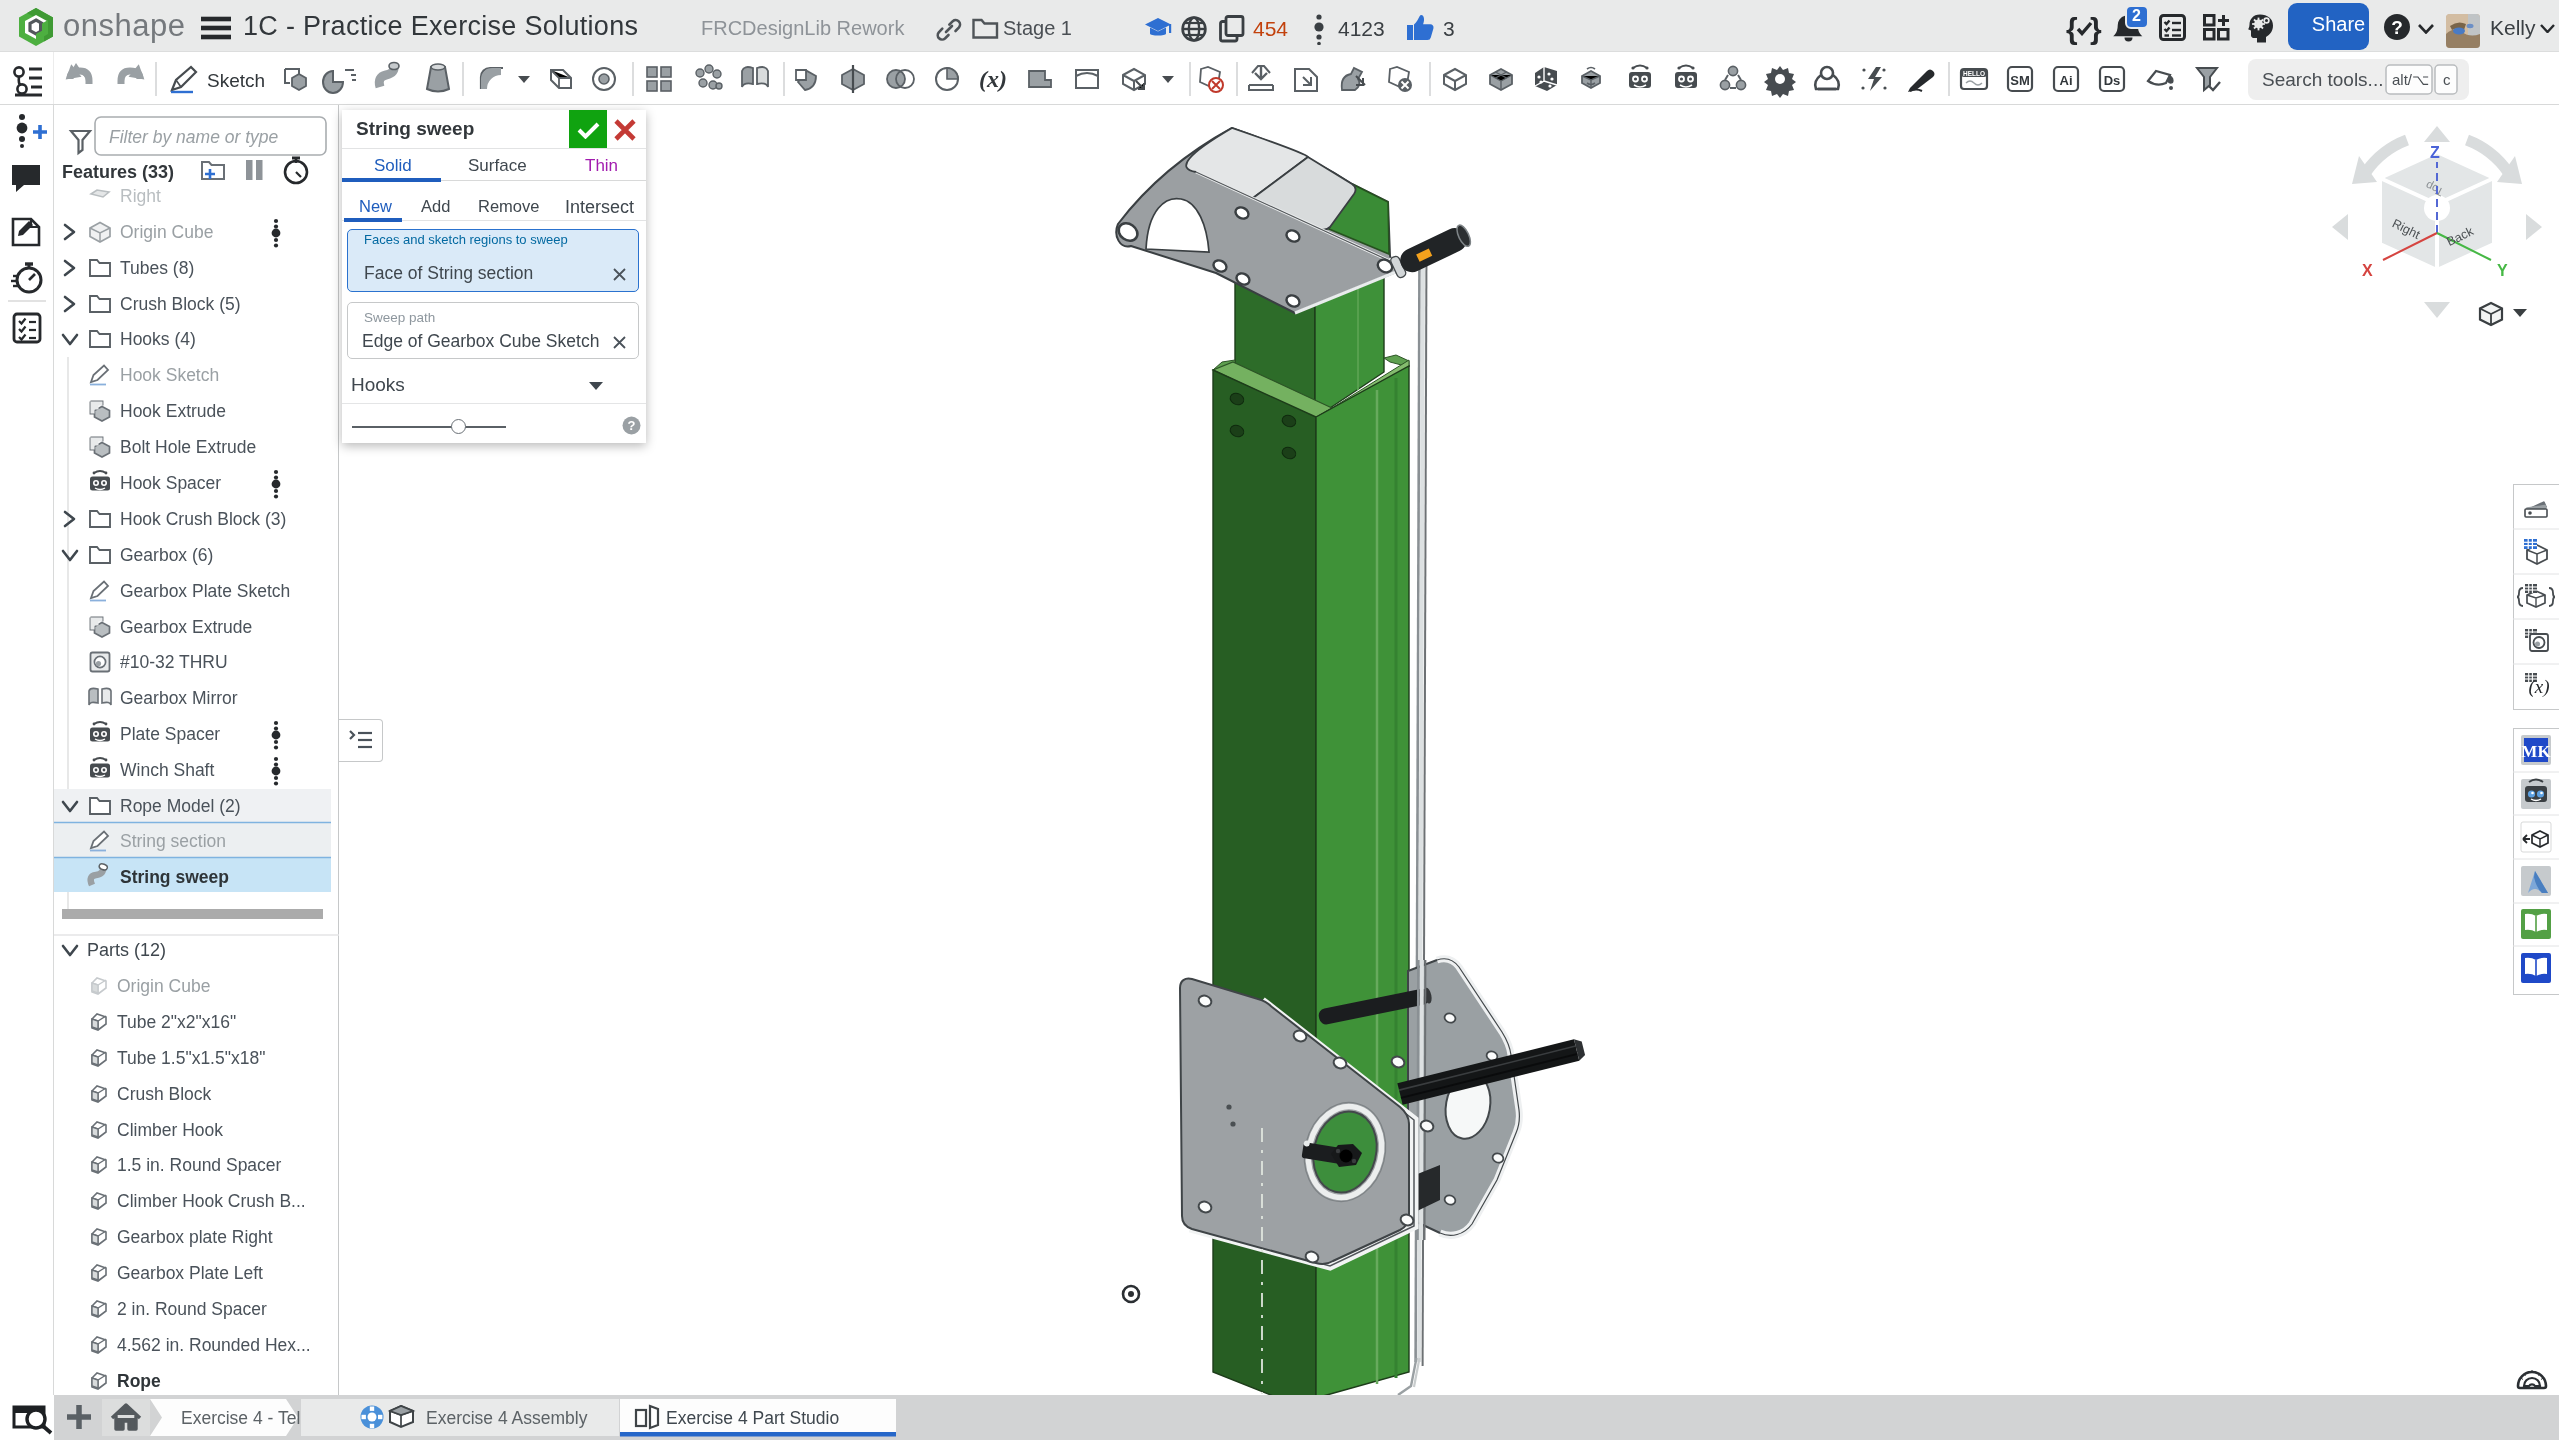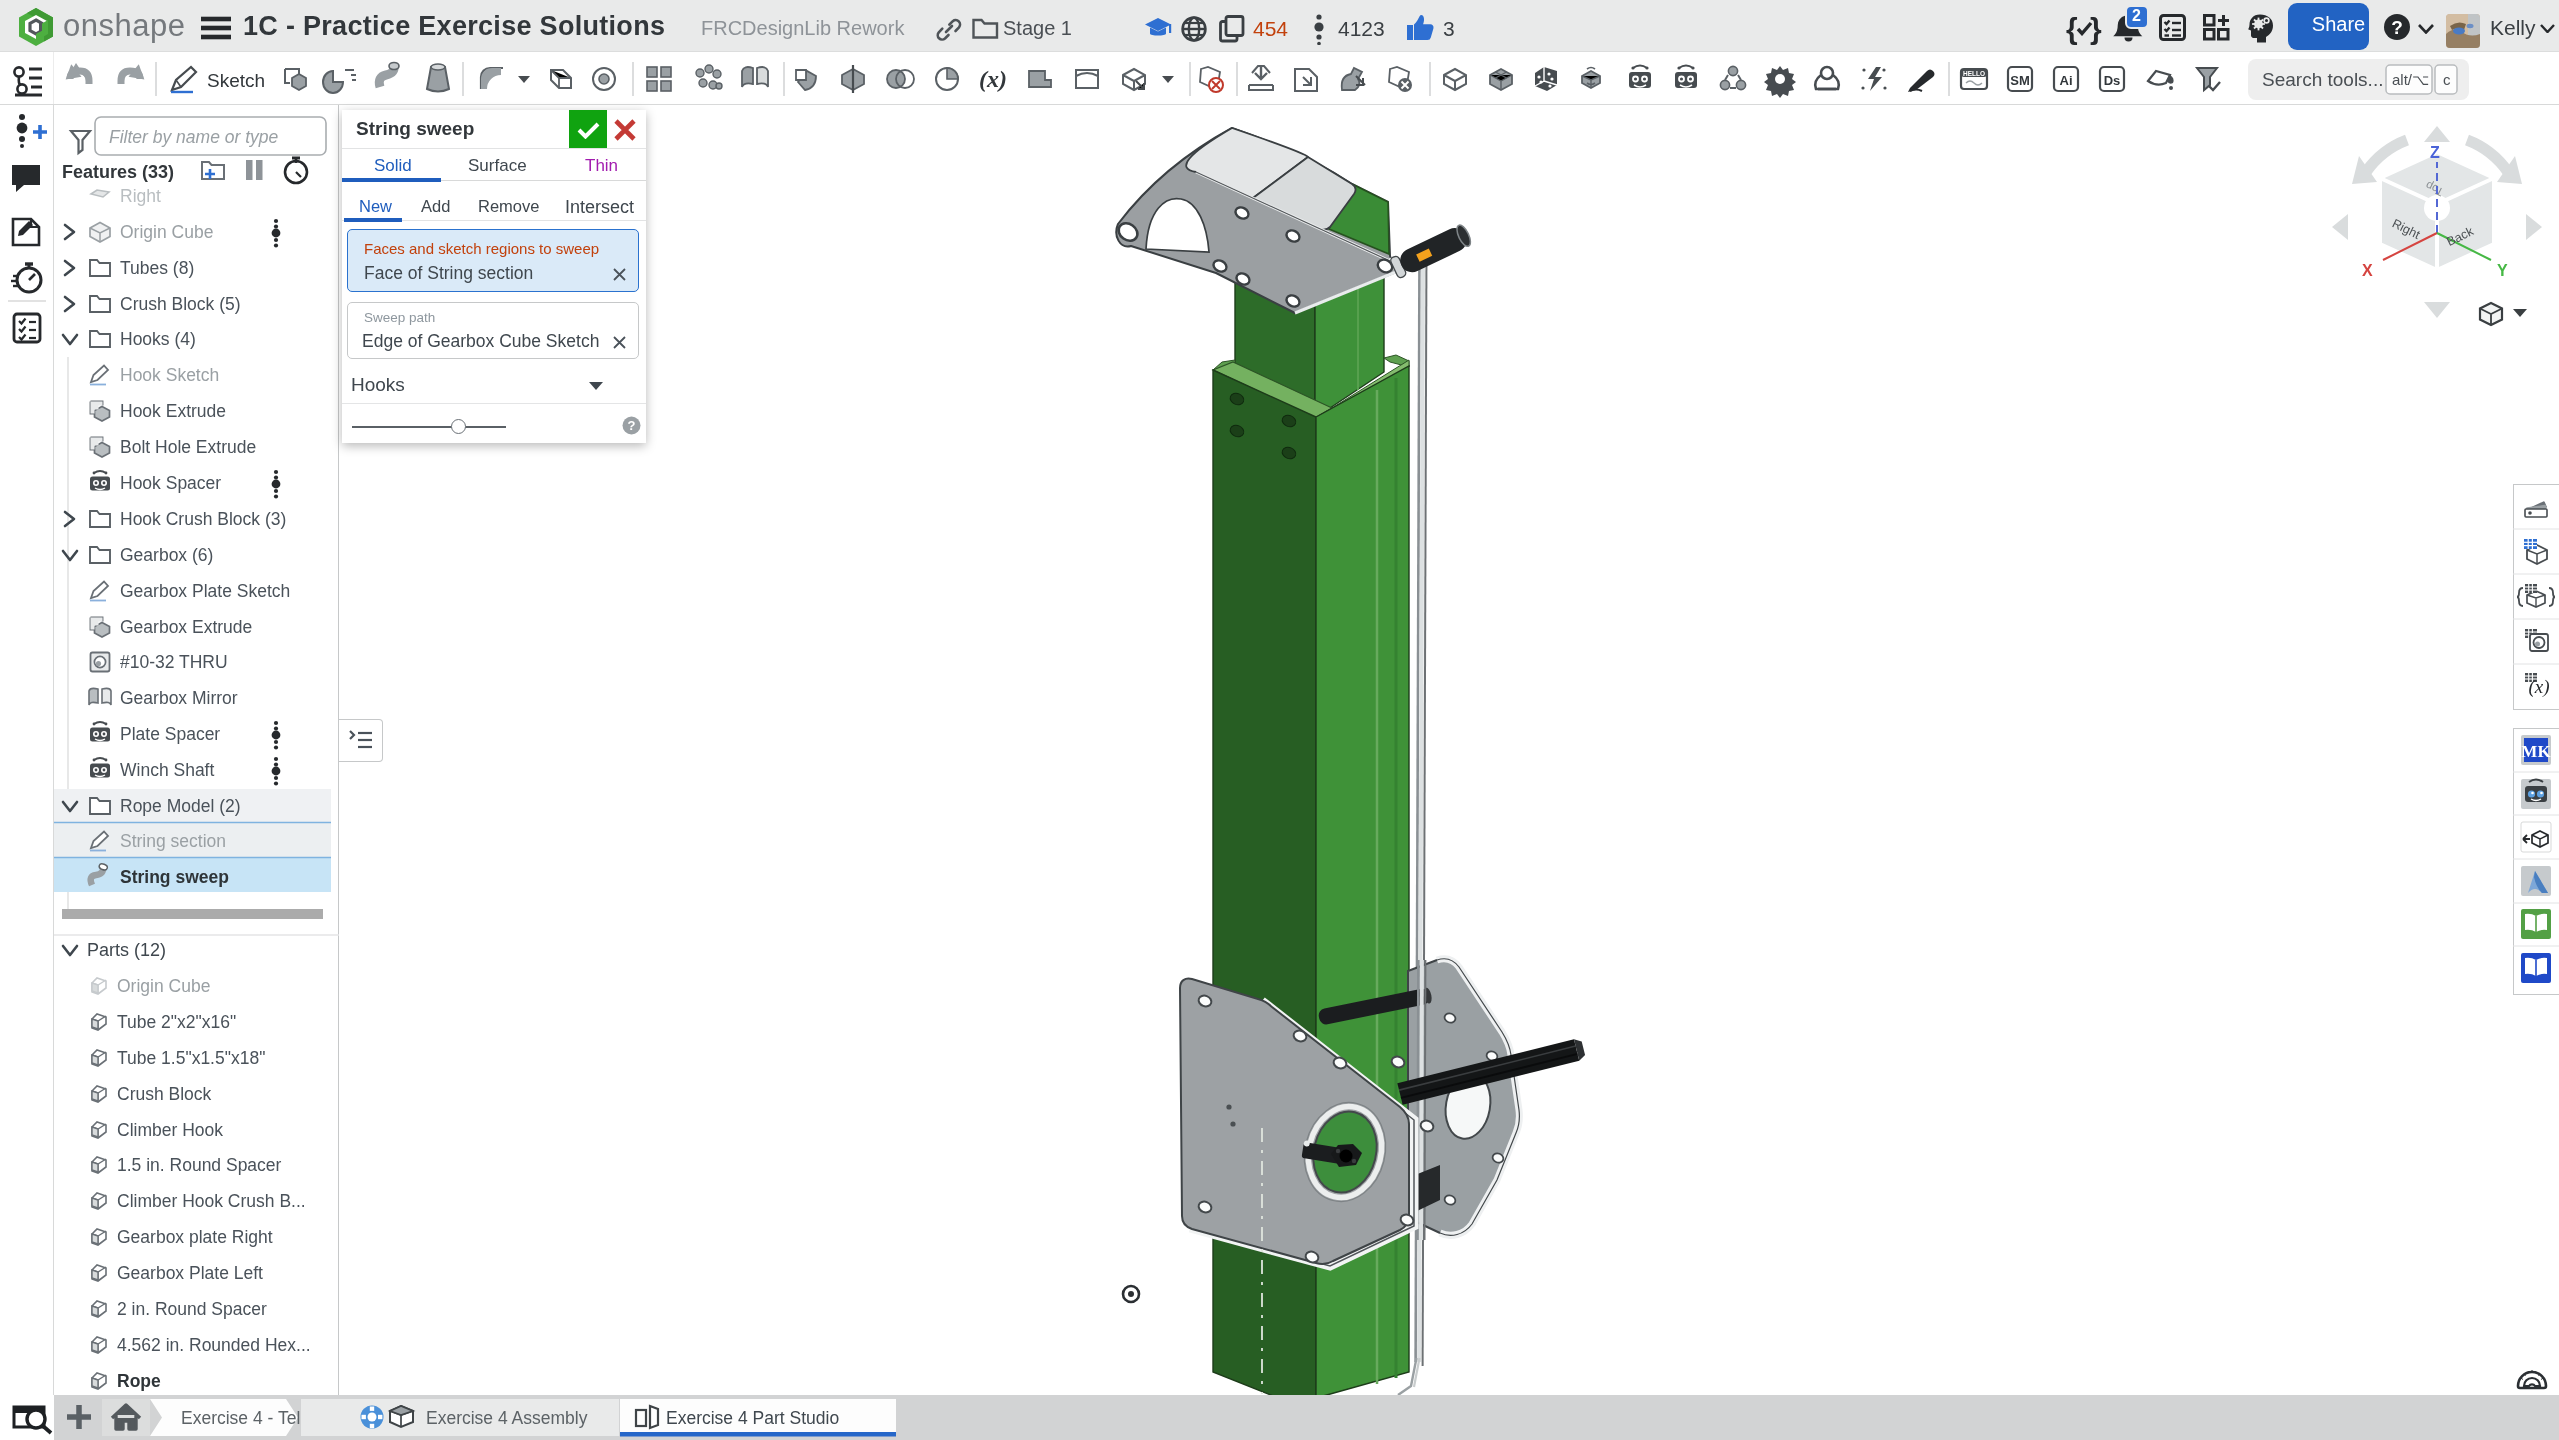--- a/index.html
+++ b/index.html
@@ -179,21 +179,21 @@
     <path d="M22 14.7 L25 16.4 L25 23.6 L22 25.2 Z" fill="#53585c"></path>
   </svg>
   <div class="ab" style="left:63px;top:8px;font-size:31px;color:#75797d;letter-spacing:.5px">onshape</div>
   <svg class="ab" style="left:201px;top:16px" width="30" height="24" viewBox="0 0 30 24">
       <g stroke="#26292c" stroke-width="4.6">
         <line x1="0" y1="3" x2="30" y2="3"></line>
         <line x1="0" y1="12" x2="30" y2="12"></line>
         <line x1="0" y1="21" x2="30" y2="21"></line>
       </g>
     </svg>
-  <div class="ab" style="left:243px;top:11px;font-size:27px;font-weight:bold;color:#32373b;letter-spacing:.3px">1C - Practice Exercise Solutions</div>
+  <div class="ab" style="left:243px;top:11px;font-size:27px;font-weight:normal;color:#32373b;letter-spacing:.3px">1C - Practice Exercise Solutions</div>
   <div class="ab" style="left:701px;top:17px;font-size:20px;color:#8e9398">FRCDesignLib Rework</div>
   <svg class="ab" style="left:936px;top:18px" width="26" height="24" viewBox="0 0 26 24">
       <g stroke="#4f5458" stroke-width="2.6" fill="none" stroke-linecap="round">
         <path d="M10 14 L16 8 M12.5 17 L9 20.5 a4.4 4.4 0 0 1 -6.2-6.2 L6.3 10.7 M13.3 6.7 L16.8 3.2 a4.4 4.4 0 0 1 6.2 6.2 L19.5 13"></path>
       </g>
     </svg>
   <svg class="ab" style="left:972px;top:17px" width="27" height="23" viewBox="0 0 27 23">
       <path d="M1.5 3 h8 l3 3.5 h12.5 v14 h-23.5 Z" fill="none" stroke="#4f5458" stroke-width="2.4"></path>
     </svg>
   <div class="ab" style="left:1003px;top:17px;font-size:20px;color:#4a4f54">Stage 1</div>
@@ -879,21 +879,21 @@
 <div class="ab" style="left:585px;top:156px;font-size:17px;color:#a21caf">Thin</div>
 <div class="ab" style="left:342px;top:180px;width:304px;height:1px;background:#d8d9d9"></div>
 <div class="ab" style="left:342px;top:178px;width:99px;height:3.5px;background:#1f5dbd"></div>
 <div class="ab" style="left:359px;top:197px;font-size:16.5px;font-weight:normal;color:#1f5dbd">New</div>
 <div class="ab" style="left:421px;top:197px;font-size:16.5px;color:#3f474e">Add</div>
 <div class="ab" style="left:478px;top:197px;font-size:16.5px;color:#3f474e">Remove</div>
 <div class="ab" style="left:565px;top:197px;font-size:18px;color:#3f474e">Intersect</div>
 <div class="ab" style="left:342px;top:220px;width:304px;height:1px;background:#e2e3e4"></div>
 <div class="ab" style="left:344px;top:218px;width:58px;height:3.5px;background:#1f5dbd"></div>
 <div class="ab" style="left:347px;top:229px;width:292px;height:63px;background:#daeaf8;border:1.6px solid #2a72cf;border-radius:5px"></div>
-<div class="ab" style="left:364px;top:240px;font-size:15px;color:#c2410c">Faces and sketch regions to sweep</div>
+<div class="ab" style="left:364px;top:232px;font-size:13px;color:#0369a1">Faces and sketch regions to sweep</div>
 <div class="ab" style="left:364px;top:263px;font-size:17.5px;color:#3f474e">Face of String section</div>
 <svg class="ab" style="left:612px;top:267px" width="15" height="15" viewBox="0 0 15 15">
       <path d="M2 2 L13 13 M13 2 L2 13" stroke="#4a525a" stroke-width="1.8"></path>
     </svg>
 <div class="ab" style="left:347px;top:302px;width:292px;height:57px;background:#fff;border:1px solid #c6c8c9;border-radius:5px"></div>
 <div class="ab" style="left:364px;top:310px;font-size:13.5px;color:#8e979e">Sweep path</div>
 <div class="ab" style="left:362px;top:331px;font-size:17.5px;color:#3f474e">Edge of Gearbox Cube Sketch</div>
 <svg class="ab" style="left:612px;top:335px" width="15" height="15" viewBox="0 0 15 15">
       <path d="M2 2 L13 13 M13 2 L2 13" stroke="#4a525a" stroke-width="1.8"></path>
     </svg>

